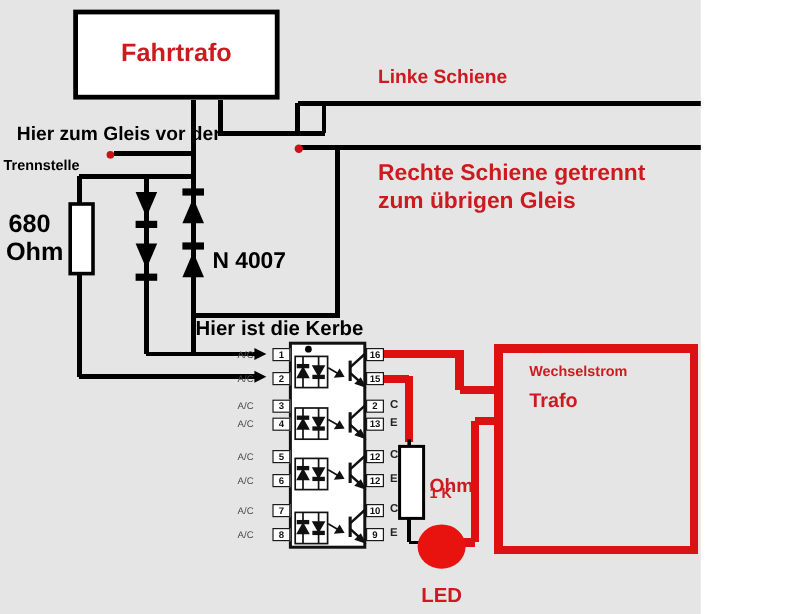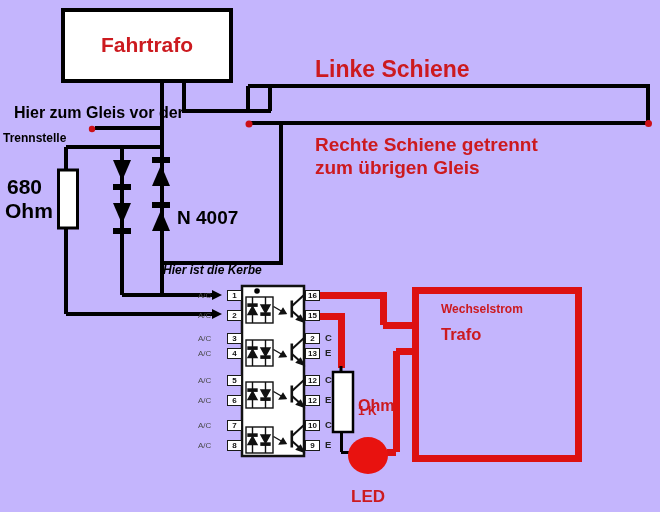--- a/index.html
+++ b/index.html
@@ -1,16 +1,16 @@
 <!DOCTYPE html>
 <html><head>
 <meta charset="utf-8">
 <style>
   html,body{margin:0;padding:0;background:#fff;}
-  #canvas{position:relative;width:660px;height:512px;background:#c4b5fd;overflow:hidden;
+  #canvas{position:relative;width:584px;height:512px;background:#e5e5e5;overflow:hidden;
           font-family:"Liberation Sans","DejaVu Sans",sans-serif;}
   .txt{position:absolute;font-weight:bold;white-space:pre;line-height:1.15;}
   .red{color:#cc1a1f;}
   .blk{color:#000;}
   #schematic-svg{position:absolute;left:0;top:0;}
   .fahrtrafo-box{position:absolute;left:61px;top:8px;width:164px;height:67px;
                  border:4px solid #000;background:#fff;display:flex;align-items:center;justify-content:center;}
   .pinbox{position:absolute;width:13px;height:9px;border:1.5px solid #1a1a1a;background:#fff;
           font-size:8px;font-weight:bold;color:#111;text-align:center;line-height:9px;}
   .pinlabel{position:absolute;width:27px;font-size:8px;font-weight:normal;color:#4a4a4a;text-align:left;}
@@ -140,34 +140,34 @@
       <circle cx="92" cy="129" r="3.2"></circle>
       <circle cx="249" cy="124" r="3.5"></circle>
       <circle cx="648.5" cy="123.5" r="3.5"></circle>
     </g>
   </svg>
 
   <div class="fahrtrafo-box">
     <span class="txt red" style="position:static;font-size:21px;">Fahrtrafo</span>
   </div>
 
-  <div class="txt red" style="left:315px;top:56px;font-size:23px;">Linke Schiene</div>
+  <div class="txt red" style="left:315px;top:56px;font-size:16px;">Linke Schiene</div>
 
   <div class="txt red" style="left:315px;top:157px;font-size:19px;">zum übrigen Gleis</div>
   <div class="txt red" style="left:315px;top:134px;font-size:19px;">Rechte Schiene getrennt</div>
 
   <div class="txt blk" style="left:14px;top:104px;font-size:16px;">Hier zum Gleis vor der</div>
   <div class="txt blk" style="left:3px;top:132px;font-size:12px;">Trennstelle</div>
 
   <div class="txt blk" style="left:7px;top:175px;font-size:21px;">680</div>
   <div class="txt blk" style="left:5px;top:199px;font-size:21px;">Ohm</div>
 
   <div class="txt blk" style="left:177px;top:207px;font-size:19px;">N 4007</div>
 
-  <div class="txt blk" style="left:163px;top:264px;font-size:12px;font-style:italic;">Hier ist die Kerbe</div>
+  <div class="txt blk" style="left:163px;top:264px;font-size:17px;">Hier ist die Kerbe</div>
 
   <div class="txt red" style="left:441px;top:303px;font-size:12px;">Wechselstrom</div>
   <div class="txt red" style="left:441px;top:325px;font-size:16.5px;">Trafo</div>
 
   <div class="txt red" style="left:358px;top:377px;font-size:12px;margin-top:28px;">1 K</div>
   <div class="txt red" style="left:358px;top:397px;font-size:16px;">Ohm</div>
 
   <div class="txt red" style="left:351px;top:487px;font-size:17px;">LED</div>
 
   <div class="pinbox" style="left:227px;top:290px;">1</div>

